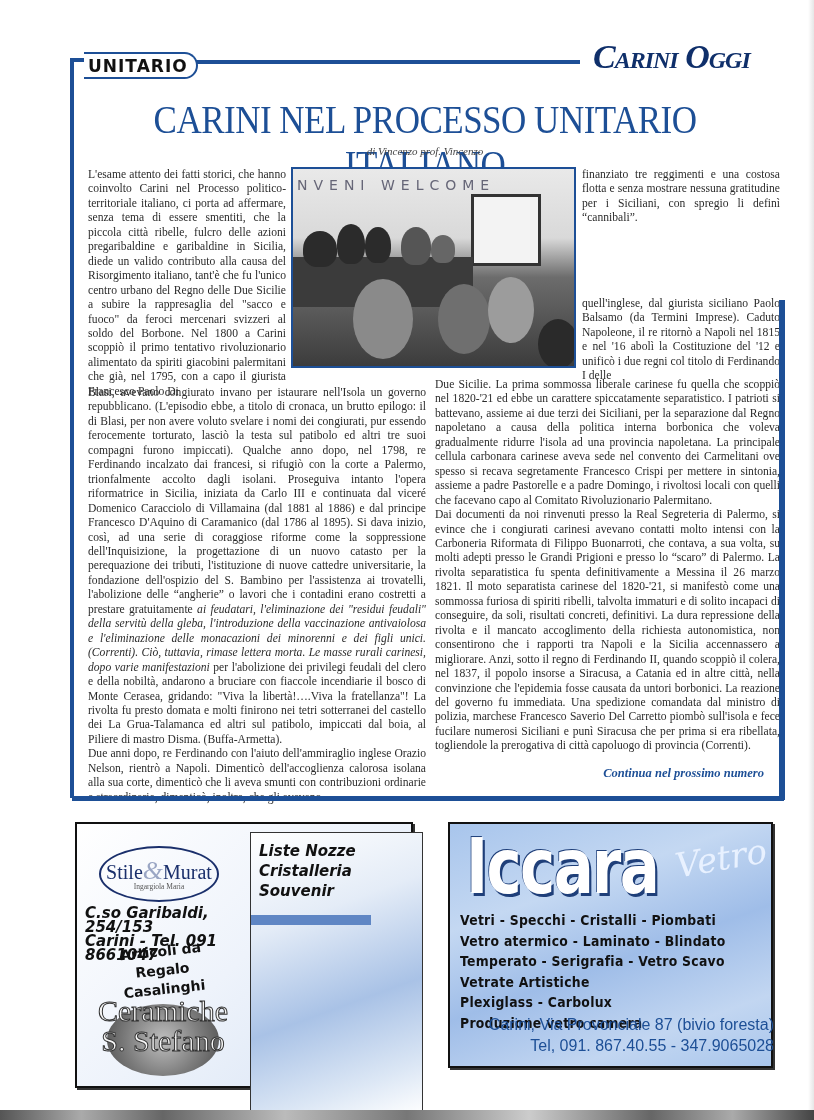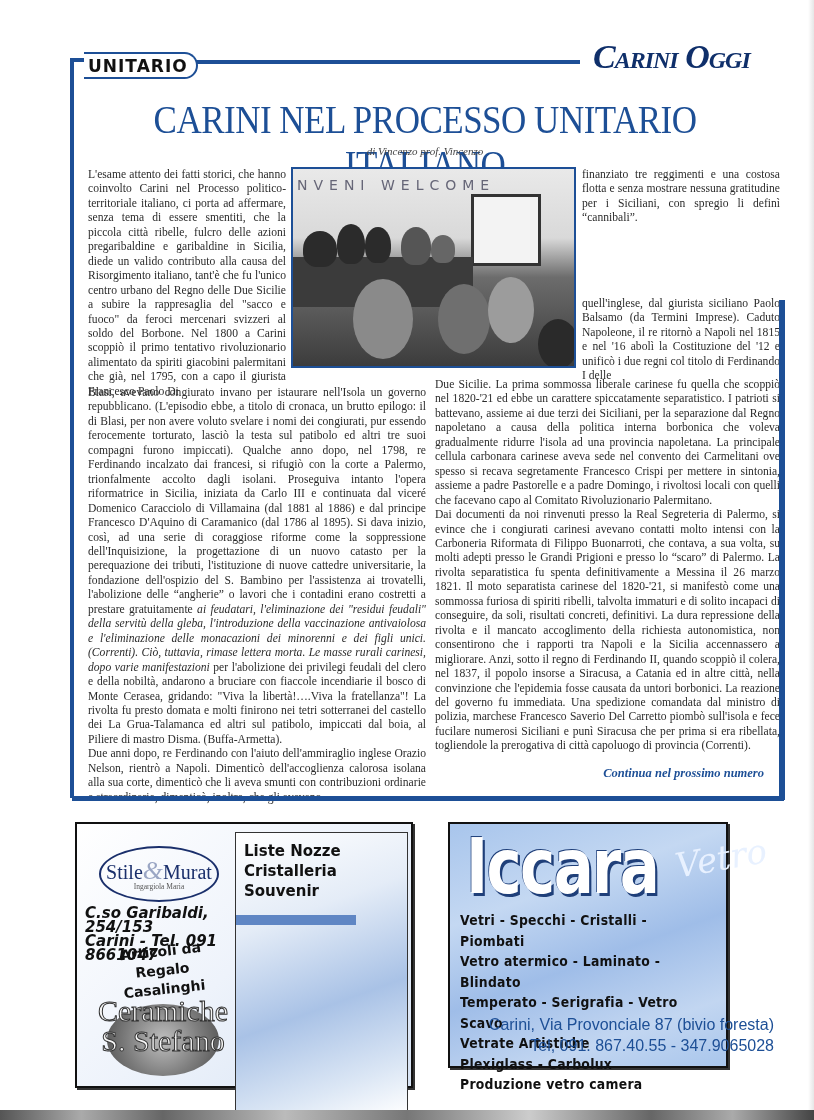--- a/index.html
+++ b/index.html
@@ -87,30 +87,31 @@
   }
   .plate {
     left: 30px; top: 180px; width: 112px; height: 72px; border-radius: 50%;
     background: radial-gradient(circle, #bfbfbf 0%, #7d7d7d 55%, #4c4c4c 100%);
   }
   .ceramiche {
     left: 10px; top: 172px; width: 152px; font-family: "Liberation Serif", serif; font-size: 30px; line-height: 30px;
     color: #f5f5f5; -webkit-text-stroke: 1px #333; text-align: center;
   }
   .liste-box {
-    left: 158px; top: 8px; width: 173px; height: 284px; box-sizing: border-box; border: 1.5px solid #333;
+    left: 173px; top: 8px; width: 173px; height: 284px; box-sizing: border-box; border: 1.5px solid #333;
     background: linear-gradient(160deg, #ffffff 0%, #e4ecf7 30%, #a9c2e6 60%, #dce7f5 85%, #ffffff 100%);
+    font-style: italic;
   }
   .liste-text {
     left: 8px; top: 8px; font-family: "DejaVu Sans", sans-serif; font-weight: bold; font-size: 15px; line-height: 20px; color: #111;
   }
   .liste-strip { left: 0; top: 82px; width: 120px; height: 10px; background: #5f86c4; }
 
   .ad2 {
-    left: 448px; top: 822px; width: 280px; height: 246px; box-sizing: border-box;
+    left: 448px; top: 822px; width: 325px; height: 246px; box-sizing: border-box;
     border: 2px solid #111; box-shadow: 2px 2px 0 #333;
     background: linear-gradient(160deg, #a8c5ec 0%, #c4d8f2 30%, #9fbde8 55%, #c2d6f1 80%, #a9c6ec 100%);
   }
   .iccara {
     left: 16px; top: -2px; font-family: "DejaVu Sans", sans-serif; font-weight: bold; font-size: 76px;
     color: #ffffff; letter-spacing: -2px; transform: scaleX(0.78); transform-origin: left;
     text-shadow: 3px 3px 0 #1f3f79, -1px -1px 0 #1f3f79;
   }
   .vetro {
     left: 225px; top: 14px; font-family: "DejaVu Serif", serif; font-style: italic; font-size: 34px;

